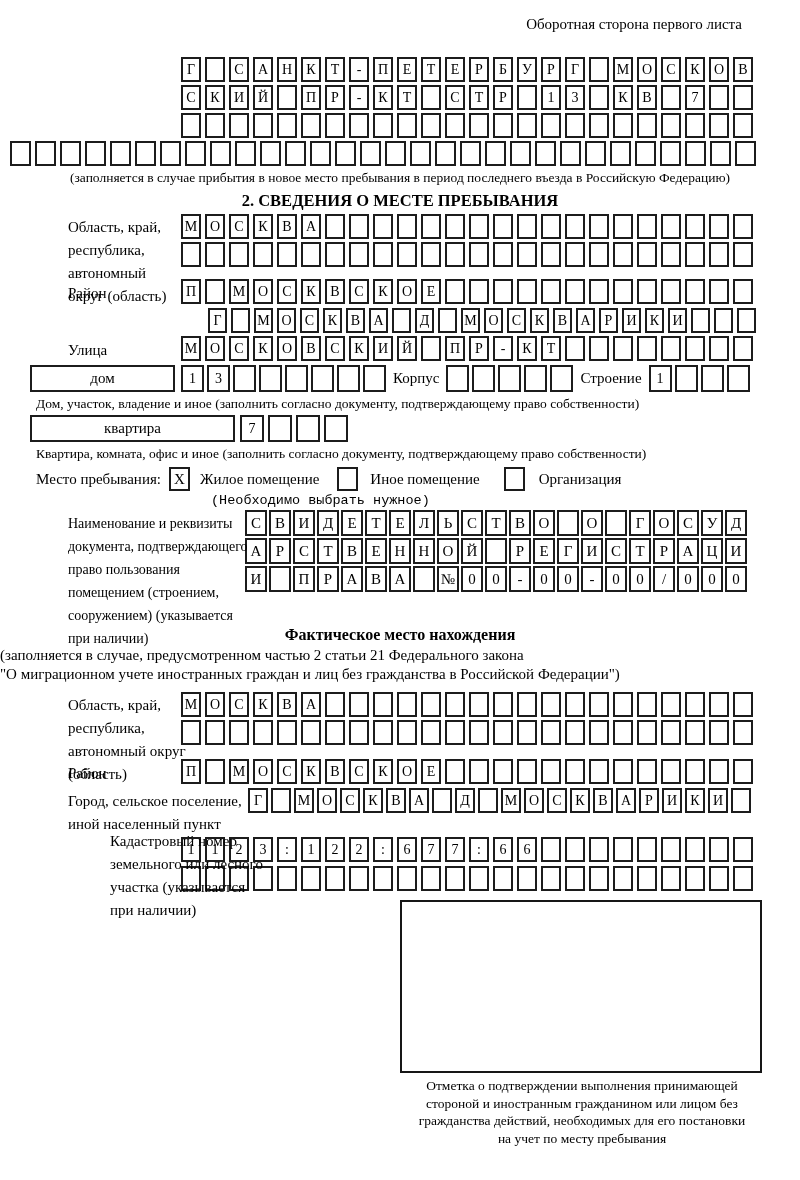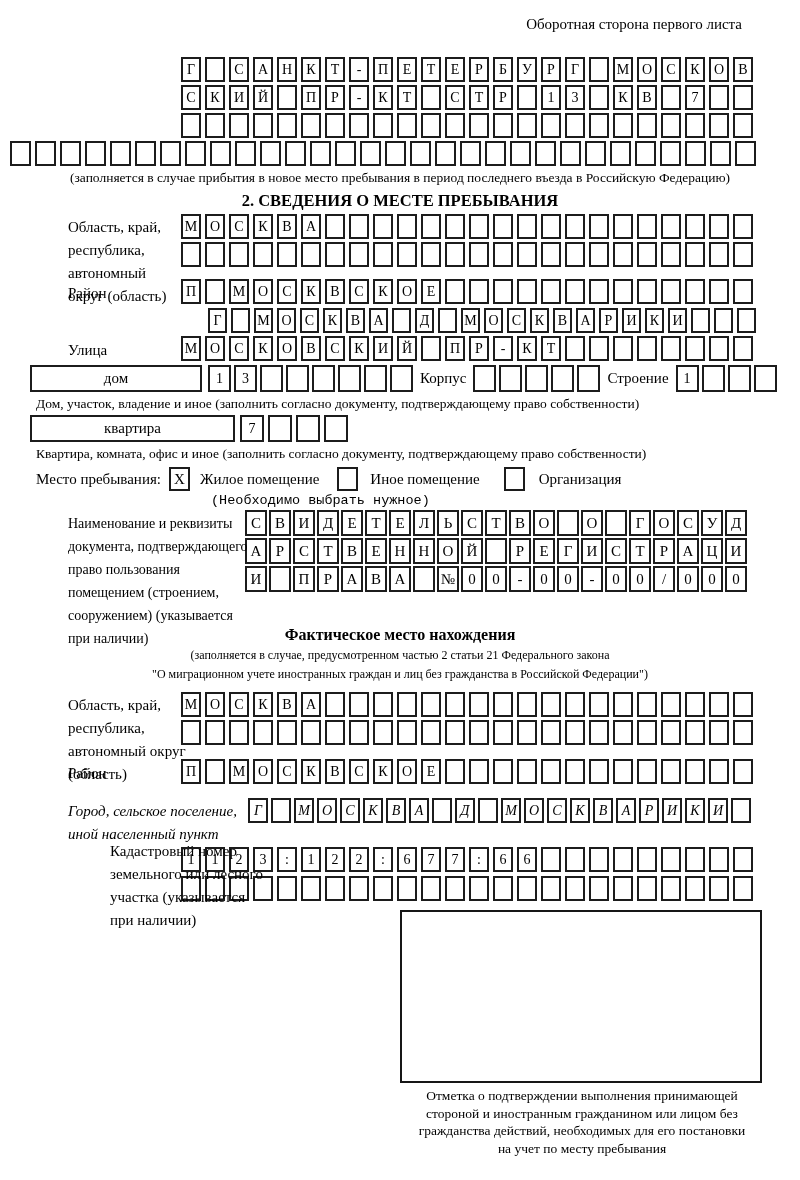--- a/index.html
+++ b/index.html
@@ -39,21 +39,21 @@
   .b-region { margin-top:3px; }
   .b-district { margin-top:12px; }
   .b-city { margin-top:4px; }
   .b-street { margin-top:3px; }
 
   .dom-row { margin:4px 0 0 30px; display:flex; align-items:center; }
   .titlebox {
     border:2px solid #1c1c1c; height:27px; display:flex;
     align-items:center; justify-content:center; font-size:15px;
   }
-  .tb-dom { width:172px; }
+  .tb-dom { width:145px; }
   .tb-kv  { width:205px; }
   .dom-row .midlabel { font-size:15px; margin:0 7px; }
   .dom-row .cellrow { margin-left:6px; }
   .note-left { margin:3px 0 0 36px; }
   .kv-row { margin:2px 0 0 30px; display:flex; align-items:center; }
   .kv-row .cellrow { margin-left:5px; }
 
   .stay-row { margin:4px 0 0 36px; display:flex; align-items:center; font-size:15px; }
   .chk {
     flex:none; width:21px; height:24px; border:2px solid #1c1c1c;
@@ -65,26 +65,26 @@
   .stay-row .t2 { margin-left:12px;text-align:center; }
   .stay-row .g3 { margin-left:24px; }
   .stay-row .t3 { margin-left:14px; }
   .note-stay { margin:2px 0 0 211px; font-size:13.5px;font-family:Liberation Mono, monospace; }
 
   .b-doc { margin-top:2px; }
   .b-doc .flabel { width:196px; font-size:14px; line-height:23px; }
   .b-doc .cells-col { margin-left:245px; gap:2px; }
 
   .fact-title { margin-top:32px; text-align:center; font-weight:bold; font-size:16px; line-height:21px; }
-  .fact-note { text-align:center; font-size:12px; line-height:19px; }
+  .fact-note { font-size:15px; line-height:19px; }
   .fact-note-first { margin-top:1px; }
 
   .b-region3 { margin-top:8px; }
   .b-district3 { margin-top:14px; }
-  .b-city3 { margin-top:14px;font-style:italic; }
+  .b-city3 { margin-top:4px; }
   .b-city3 .cells-col { margin-left:248px; }
   .b-cad { margin-top:24px; }
   .b-cad .flabel { top:-7px;margin-left:42px; }
   .b-cad .cells-col { gap:4px; }
 
   .stamp-box { margin:9px 0 0 400px; width:362px; height:173px; border:2px solid #161616; }
   .stamp-note {
     margin:4px 0 0 352px; width:460px; text-align:center;
     font-size:13.5px; line-height:17.5px; white-space:pre-line;
   }

